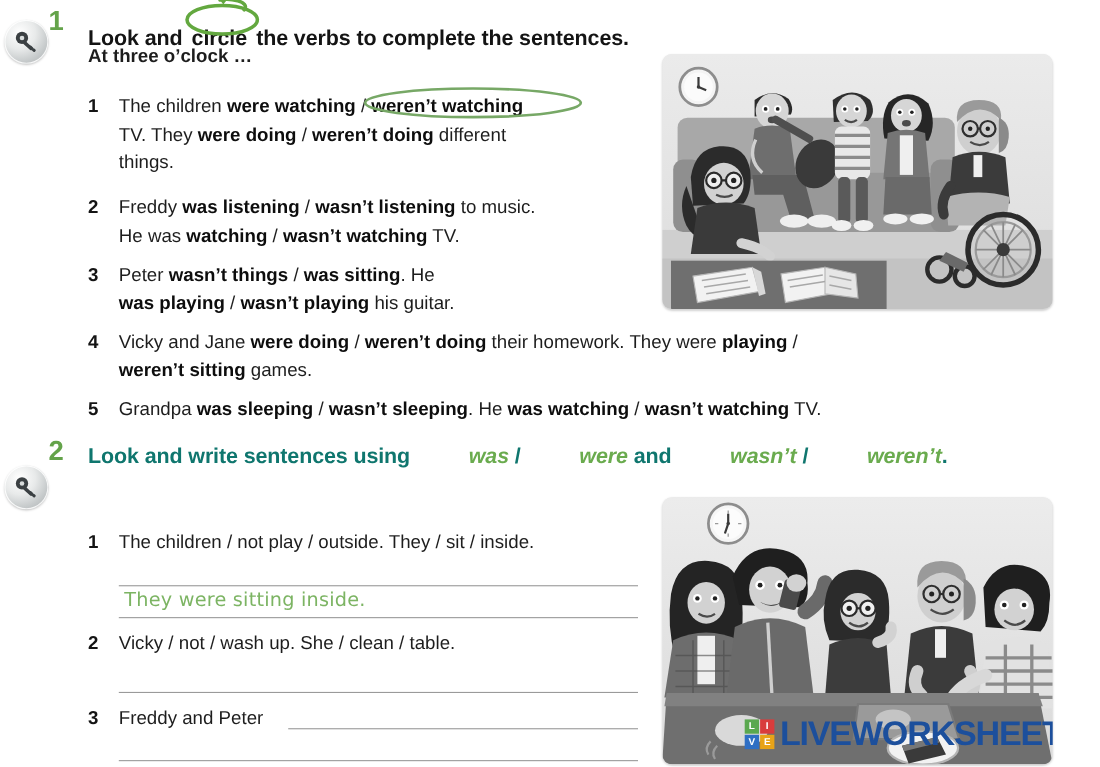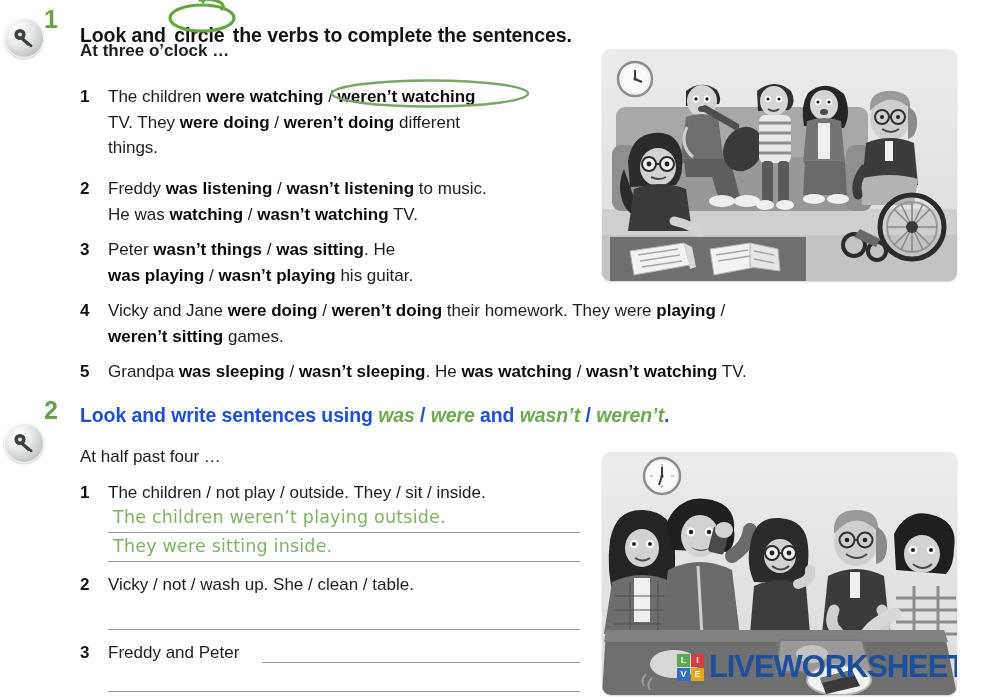--- a/index.html
+++ b/index.html
@@ -25,22 +25,22 @@
   .ex-num{
     position:absolute;font-size:25px;font-weight:bold;color:#64a34a;
     font-family:"Liberation Sans", sans-serif;line-height:1;
   }
 
   
   .heading{
     position:absolute;font-size:19.5px;font-weight:bold;color:#141414;
     letter-spacing:-.1px;white-space:nowrap;
   }
-  .heading .green{color:#6aab4e;font-style:italic;}
-  .heading .plain{color:#1d4ed8;font-style:normal;}
+  .heading .green{color:#6aab4e;font-style:italic;margin-left:48px;}
+  .heading .plain{color:#0f766e;font-style:normal;}
 
   .circle-word{position:relative;display:inline-block;padding:16px 3px;}
   .circle-word .ann{
     position:absolute;left:-7px;top:-11px;width:78px;height:36px;
     pointer-events:none;
   }
 
   .lead{
     position:absolute;font-size:17px;color:#1d1d1d;white-space:nowrap;
   }
@@ -316,27 +316,25 @@
         <rect x="19.4" y="18.4" width="3.4" height="2.7" rx="1" transform="rotate(42 19.4 18.4)"></rect>
       </g>
     </svg>
   </div>
   <div class="ex-num" style="left:44px;top:398px;">2</div>
 
   <div class="heading" style="left:80px;top:404px;">
     <span class="plain">Look and write sentences using </span><span class="green">was</span><span class="plain"> / </span><span class="green">were</span><span class="plain"> and </span><span class="green">wasn’t</span><span class="plain"> / </span><span class="green">weren’t</span><span class="plain">.</span>
   </div>
 
-  <div class="lead" style="left:80px;top:447px;">At half past four …</div>
 
   <div class="item" style="left:80px;top:480px;width:520px;">
     <span class="n">1</span>
     <span class="body">The children / not play / outside. They / sit / inside.</span>
   </div>
-  <div class="answer" style="left:113px;top:507px;">The children weren’t playing outside.</div>
   <div class="ansline" style="left:108px;top:532px;width:472px;"></div>
   <div class="answer" style="left:113px;top:536px;">They were sitting inside.</div>
   <div class="ansline" style="left:108px;top:561px;width:472px;"></div>
 
   <div class="item" style="left:80px;top:572px;width:520px;">
     <span class="n">2</span>
     <span class="body">Vicky / not / wash up. She / clean / table.</span>
   </div>
   <div class="ansline" style="left:108px;top:629px;width:472px;"></div>
 

